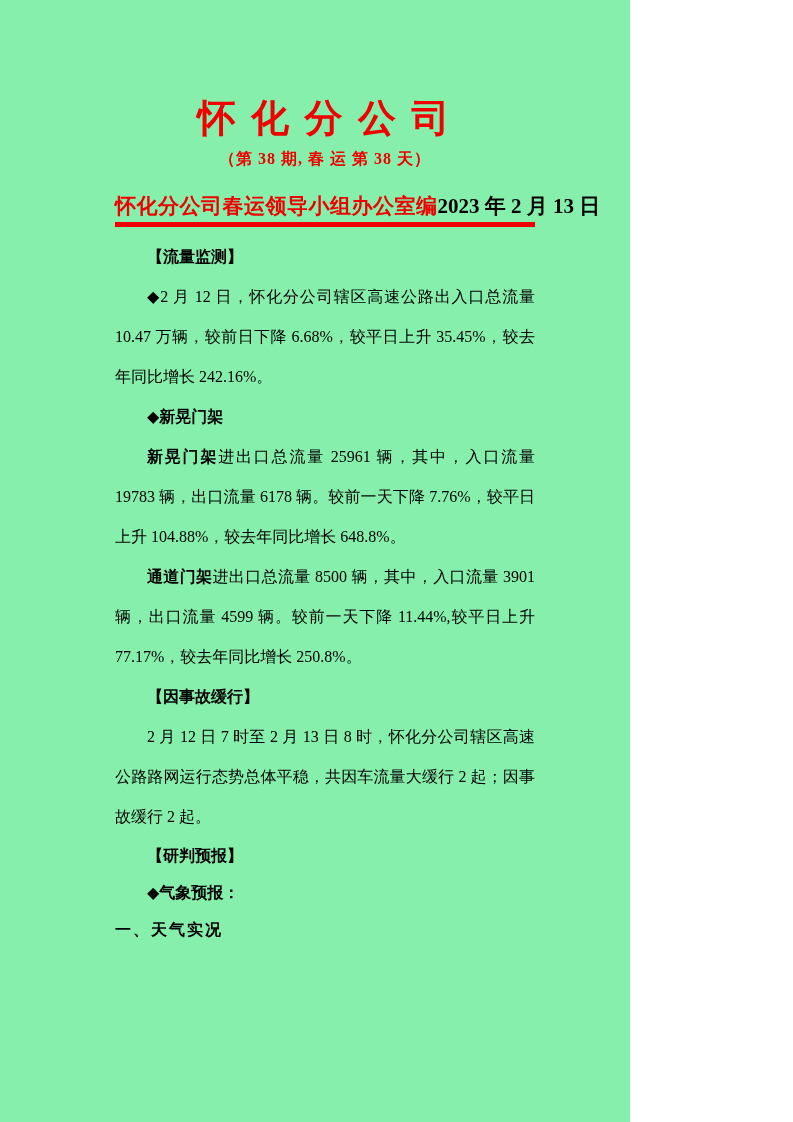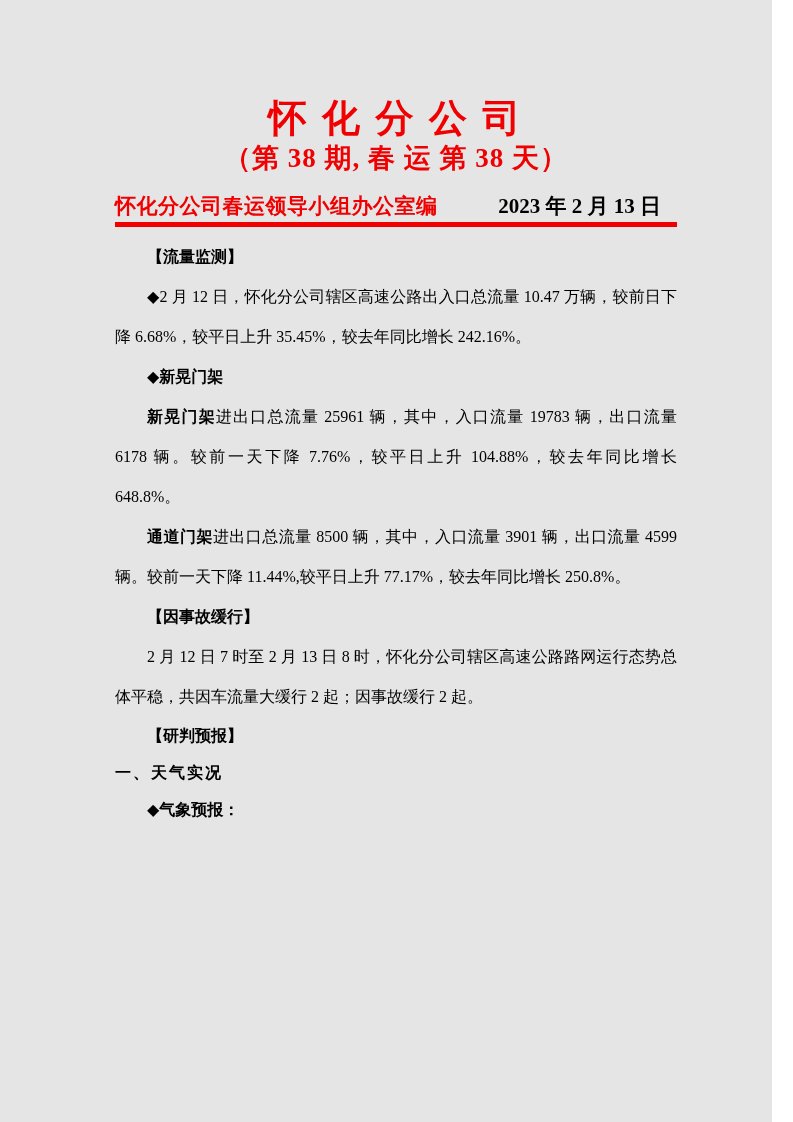--- a/index.html
+++ b/index.html
@@ -1,42 +1,42 @@
 <!DOCTYPE html>
 <html style="--accent: #f00000; --ink: #000000;"><head>
 <meta charset="utf-8">
 <style>
   :root { --accent: #f00000; --ink: #000000; }
   html, body { margin: 0; padding: 0; background: #ffffff; }
   .page {
     position: relative;
-    width: 772px;
+    width: 630px;
     height: 1122px;
-    background: #e5e5e5;
+    background: #86efac;
     overflow: hidden;
     color: var(--ink);
     font-family: "Liberation Serif", "DejaVu Serif", serif;
   }
   .content { margin: 0 95px 0 115px; }
 
   
   .title {
     color: var(--accent);
     font-weight: 700;
     font-size: 38px;
     line-height: 48px;
     text-align: center;
     letter-spacing: 3px;
     white-space: nowrap;
   }
   .title-first { padding-top: 94px; }
   .issue-info {
     color: var(--accent);
     font-weight: 700;
-    font-size: 27px;
+    font-size: 16px;
     line-height: 33px;
     text-align: center;
     letter-spacing: 1px;
     white-space: nowrap;
   }
 
   
   .meta-row {
     display: flex;
     justify-content: space-between;
@@ -94,18 +94,18 @@
       <p>◆2 月 12 日，怀化分公司辖区高速公路出入口总流量 10.47 万辆，较前日下降 6.68%，较平日上升 35.45%，较去年同比增长 242.16%。</p>
 
       <p class="h">◆新晃门架</p>
       <p><span class="lead">新晃门架</span><span>进出口总流量 25961 辆，其中，入口流量 19783 辆，出口流量 6178 辆。较前一天下降 7.76%，较平日上升 104.88%，较去年同比增长 648.8%。</span></p>
       <p><span class="lead">通道门架</span><span>进出口总流量 8500 辆，其中，入口流量 3901 辆，出口流量 4599 辆。较前一天下降 11.44%,较平日上升 77.17%，较去年同比增长 250.8%。</span></p>
 
       <p class="h">【因事故缓行】</p>
       <p>2 月 12 日 7 时至 2 月 13 日 8 时，怀化分公司辖区高速公路路网运行态势总体平稳，共因车流量大缓行 2 起；因事故缓行 2 起。</p>
 
       <p class="h tight">【研判预报】</p>
+      <p class="h tight">◆气象预报：</p>
       <p class="h hei tight">一、天气实况</p>
-      <p class="h tight">◆气象预报：</p>
     </div>
 
   </div>
 </div>
 
 </body></html>

